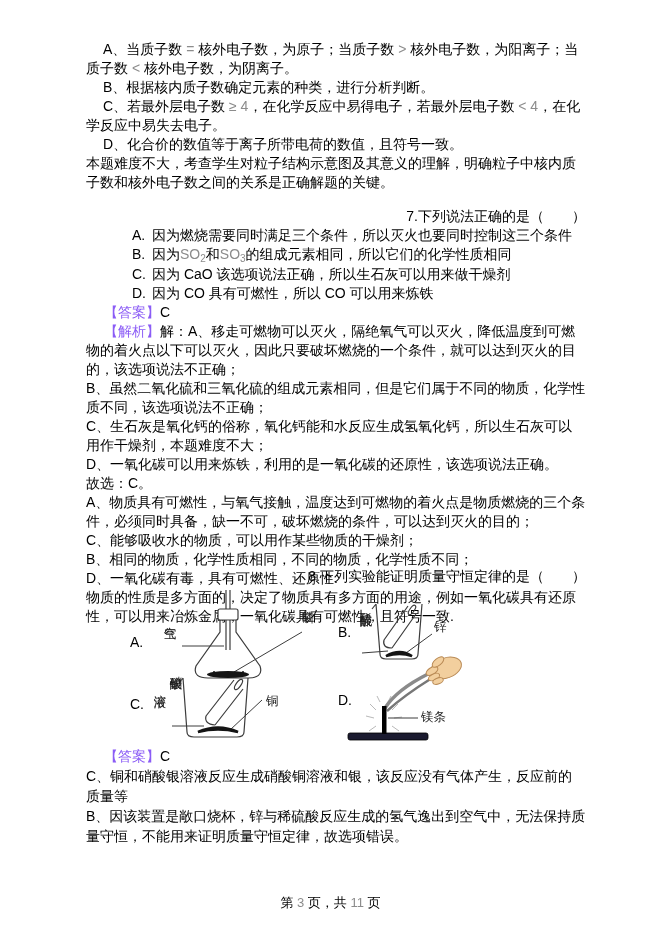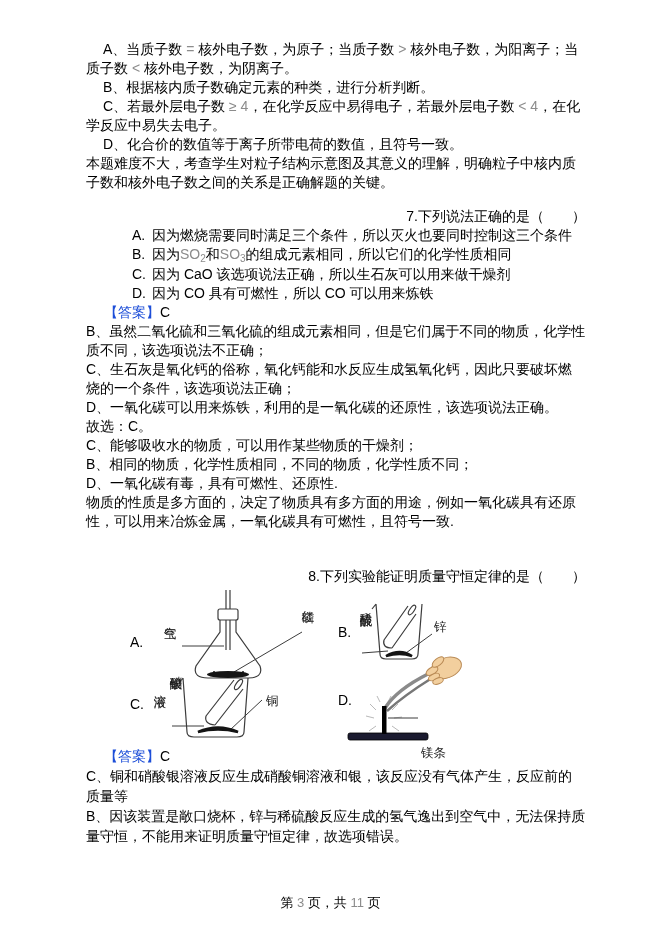--- a/index.html
+++ b/index.html
@@ -14,21 +14,21 @@
   #sec1{top:40px;line-height:19px;}
   #sec1 .item{text-indent:17px;}
   #sec1 .note{text-indent:0;}
   
   #q7{top:207px;line-height:19px;}
   .qline{margin-left:4px;text-align:right;}
   .qnum{display:inline-block;width:27px;}
   .opt{margin-left:46px;}
   .opt-label{display:inline-block;width:20px;}
   .hang{text-indent:18px;}
-  .blue{color:#1d4ed8;}
+  .blue{color:#8b5cf6;}
   .math{color:#8c8c8c;}
   .sub{color:#8c8c8c;font-size:10px;position:relative;top:3px;}
   
   #q8{top:566px;line-height:20px;}
   #diagrams{position:relative;height:160px;margin-left:-2px;}
   .diag{position:absolute;}
   .diag svg{position:absolute;left:0;top:0;}
   .dlabel{position:absolute;font-size:14px;}
   .small-label{position:absolute;font-size:12.5px;color:#1c1c1c;line-height:15px;}
   .vtext{writing-mode:vertical-rl;text-orientation:upright;letter-spacing:1px;}
@@ -58,24 +58,28 @@
   </p>
   <p class="opt">
     <span class="opt-label">C.</span><span><span>因为 CaO 该选项说法正确，所以生石灰可以用来做干燥剂</span></span>
   </p>
   <p class="opt">
     <span class="opt-label">D.</span><span><span>因为 CO 具有可燃性，所以 CO 可以用来炼铁</span></span>
   </p>
   <p class="hang">
     <span class="blue">【答案】</span><span>C</span>
   </p>
+  <p class="hang">
+    <span class="blue">【解析】</span><span>解：A、移走可燃物可以灭火，隔绝氧气可以灭火，降低温度到可燃物的着火点以下可以灭火，因此只要破坏燃烧的一个条件，就可以达到灭火的目的，该选项说法不正确；</span>
+  </p>
   <p>B、虽然二氧化硫和三氧化硫的组成元素相同，但是它们属于不同的物质，化学性质不同，该选项说法不正确；</p>
-  <p>C、生石灰是氧化钙的俗称，氧化钙能和水反应生成氢氧化钙，因此只要破坏燃烧的一个条件，该选项说法正确；</p>
+  <p>C、生石灰是氧化钙的俗称，氧化钙能和水反应生成氢氧化钙，所以生石灰可以用作干燥剂，本题难度不大；</p>
   <p>D、一氧化碳可以用来炼铁，利用的是一氧化碳的还原性，该选项说法正确。</p>
   <p>故选：C。</p>
+  <p>A、物质具有可燃性，与氧气接触，温度达到可燃物的着火点是物质燃烧的三个条件，必须同时具备，缺一不可，破坏燃烧的条件，可以达到灭火的目的；</p>
   <p>C、能够吸收水的物质，可以用作某些物质的干燥剂；</p>
   <p>B、相同的物质，化学性质相同，不同的物质，化学性质不同；</p>
   <p>D、一氧化碳有毒，具有可燃性、还原性.</p>
   <p>物质的性质是多方面的，决定了物质具有多方面的用途，例如一氧化碳具有还原性，可以用来冶炼金属，一氧化碳具有可燃性，且符号一致.</p>
 </div>
 
 <div id="q8" class="blk">
   <p class="qline">
     <span class="qnum">8.</span><span>下列实验能证明质量守恒定律的是（　　）</span>
   </p>
@@ -152,21 +156,21 @@
           <ellipse cx="118" cy="14" rx="16" ry="10" transform="rotate(-20 118 14)"></ellipse>
           <ellipse cx="104" cy="17" rx="6.5" ry="3.5" transform="rotate(-30 104 17)"></ellipse>
           <ellipse cx="106" cy="23" rx="6" ry="3" transform="rotate(-25 106 23)"></ellipse>
           <ellipse cx="110" cy="27" rx="5.5" ry="3" transform="rotate(-20 110 27)"></ellipse>
           <ellipse cx="110" cy="8" rx="7" ry="3.5" transform="rotate(-40 110 8)"></ellipse>
         </g>
         <rect x="54" y="52" width="4.5" height="28" fill="#000"></rect>
         <line x1="60" y1="64" x2="90" y2="64" stroke="#3c3c3c" stroke-width="1"></line>
       </svg>
       <span class="dlabel" style="left:10px;top:36px;">D.</span>
-      <span class="small-label" style="left:93px;top:56px;margin-top:36px;">镁条</span>
+      <span class="small-label" style="left:93px;top:56px;">镁条</span>
     </div>
   </div>
 
   <p class="hang">
     <span class="blue">【答案】</span><span>C</span>
   </p>
   <p>C、铜和硝酸银溶液反应生成硝酸铜溶液和银，该反应没有气体产生，反应前的质量等</p>
   <p>B、因该装置是敞口烧杯，锌与稀硫酸反应生成的氢气逸出到空气中，无法保持质量守恒，不能用来证明质量守恒定律，故选项错误。</p>
 </div>
 

